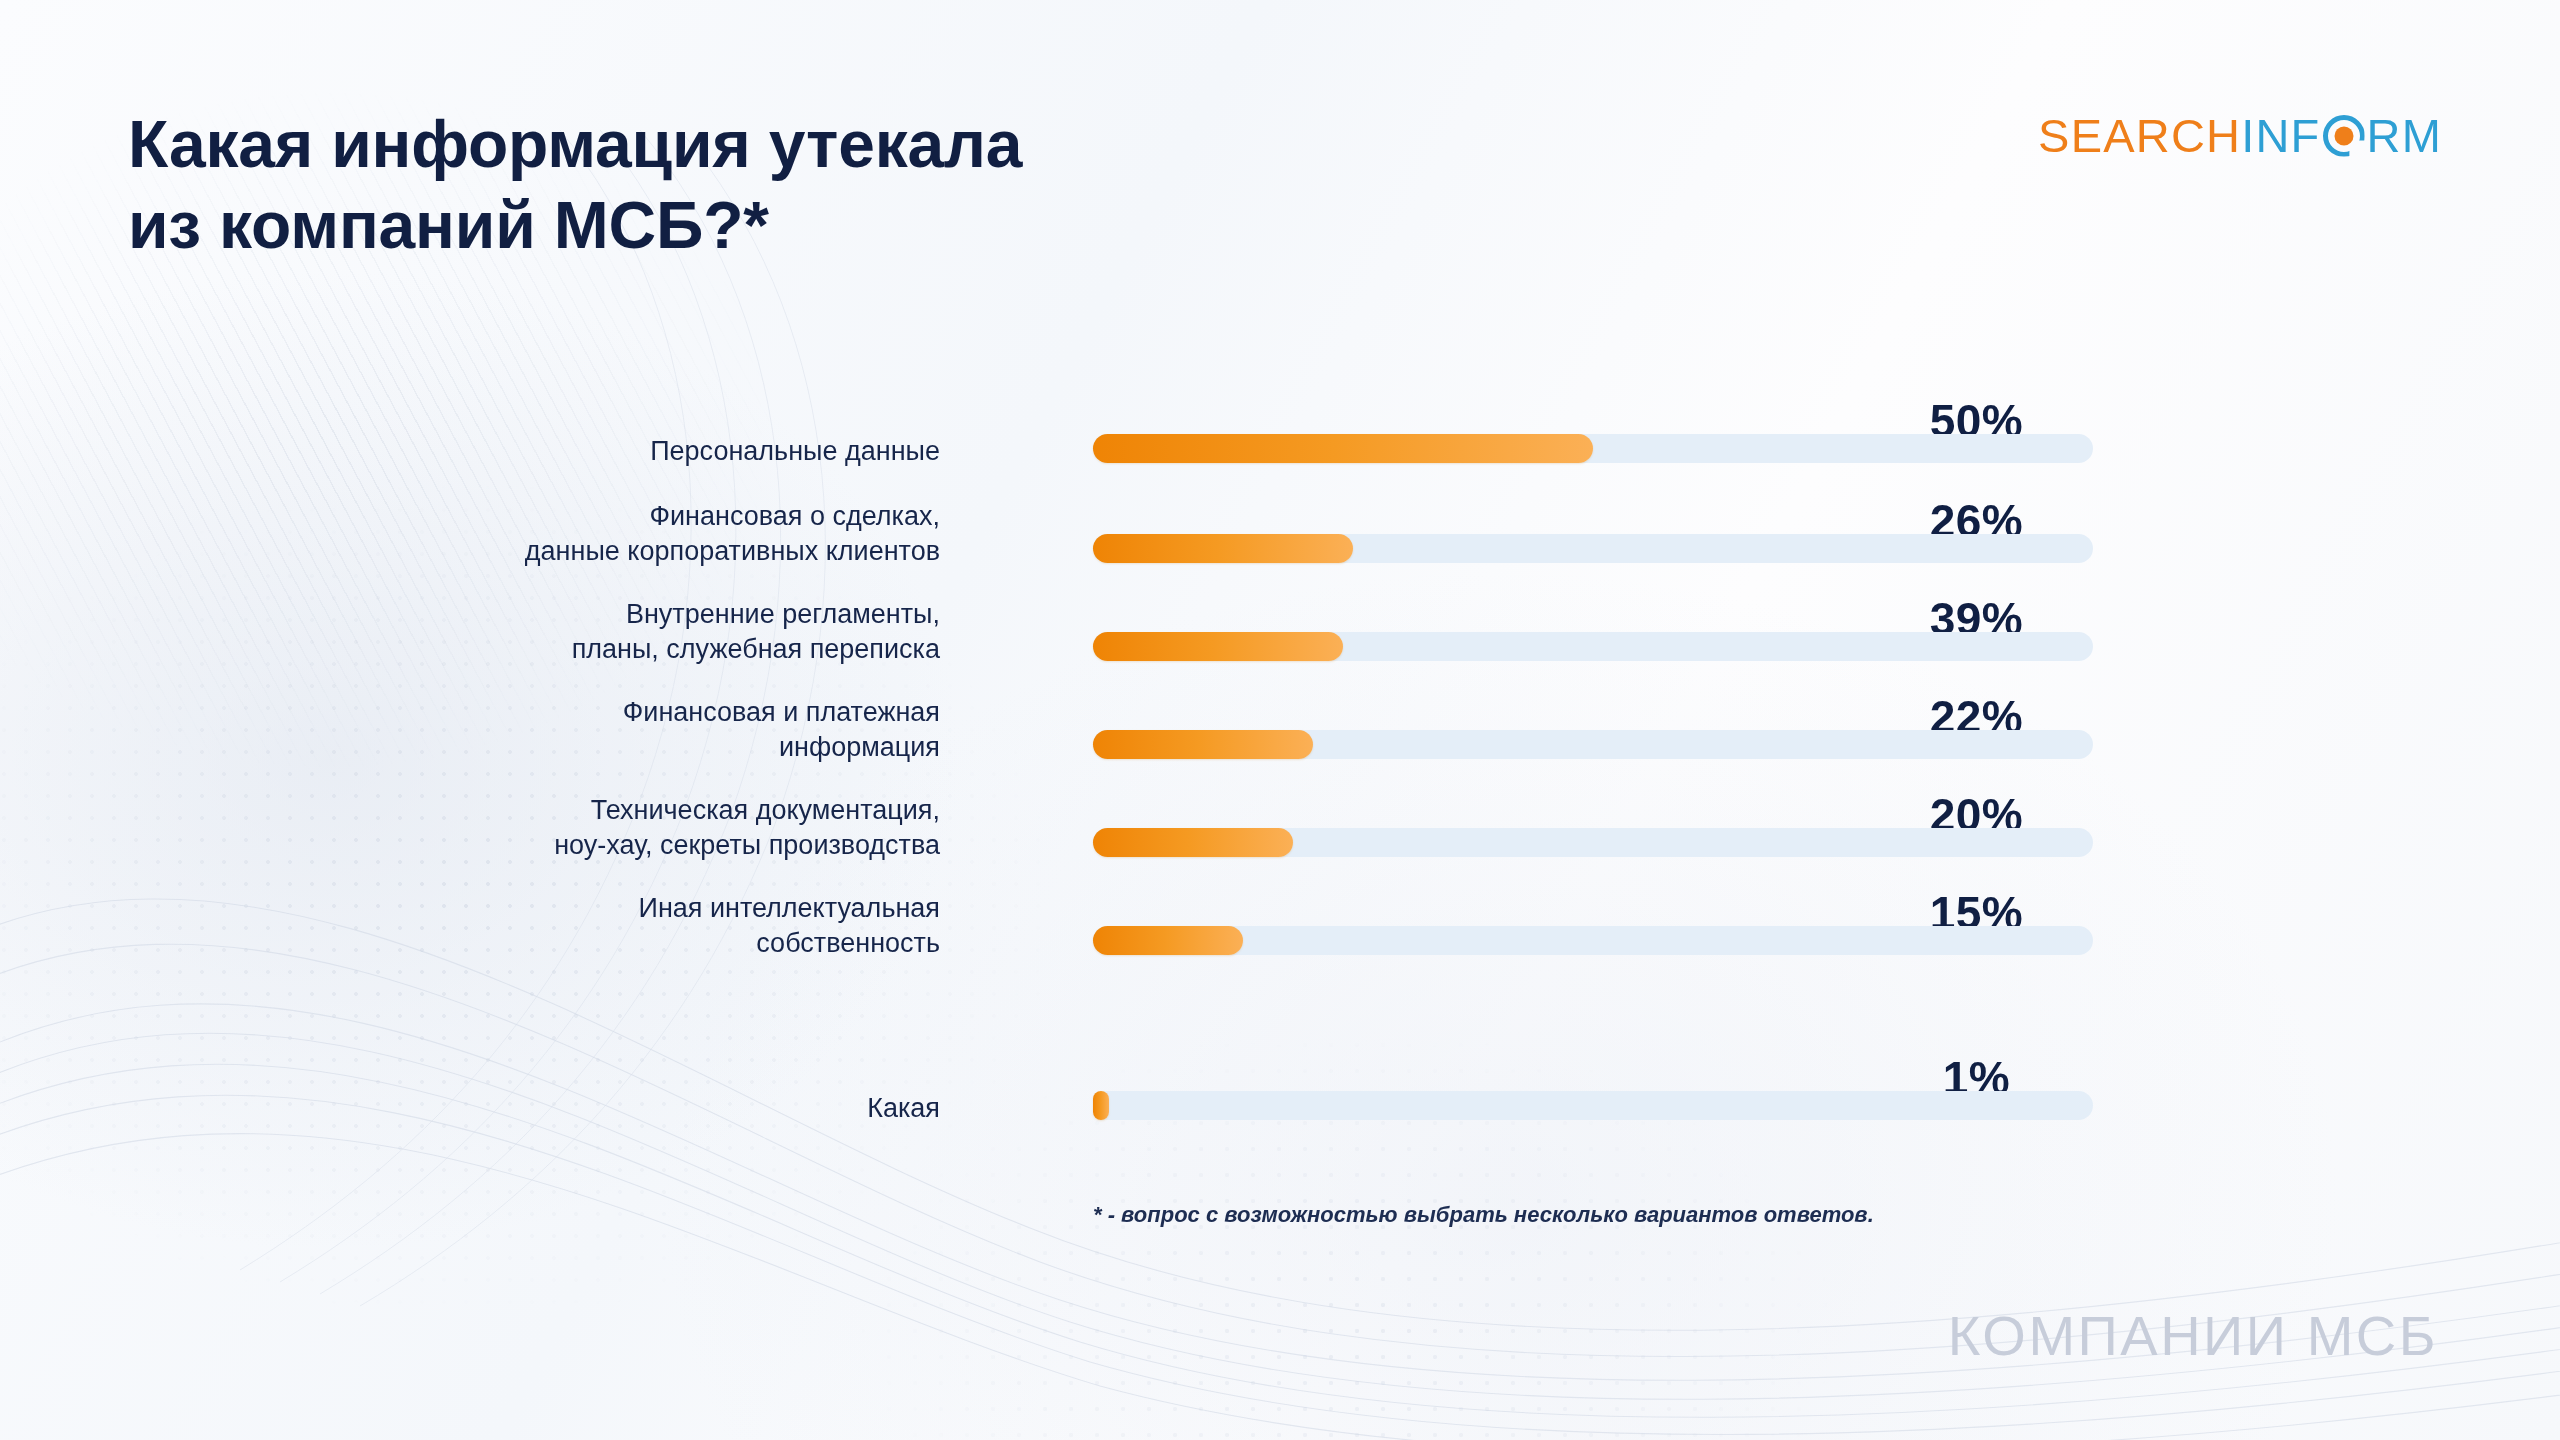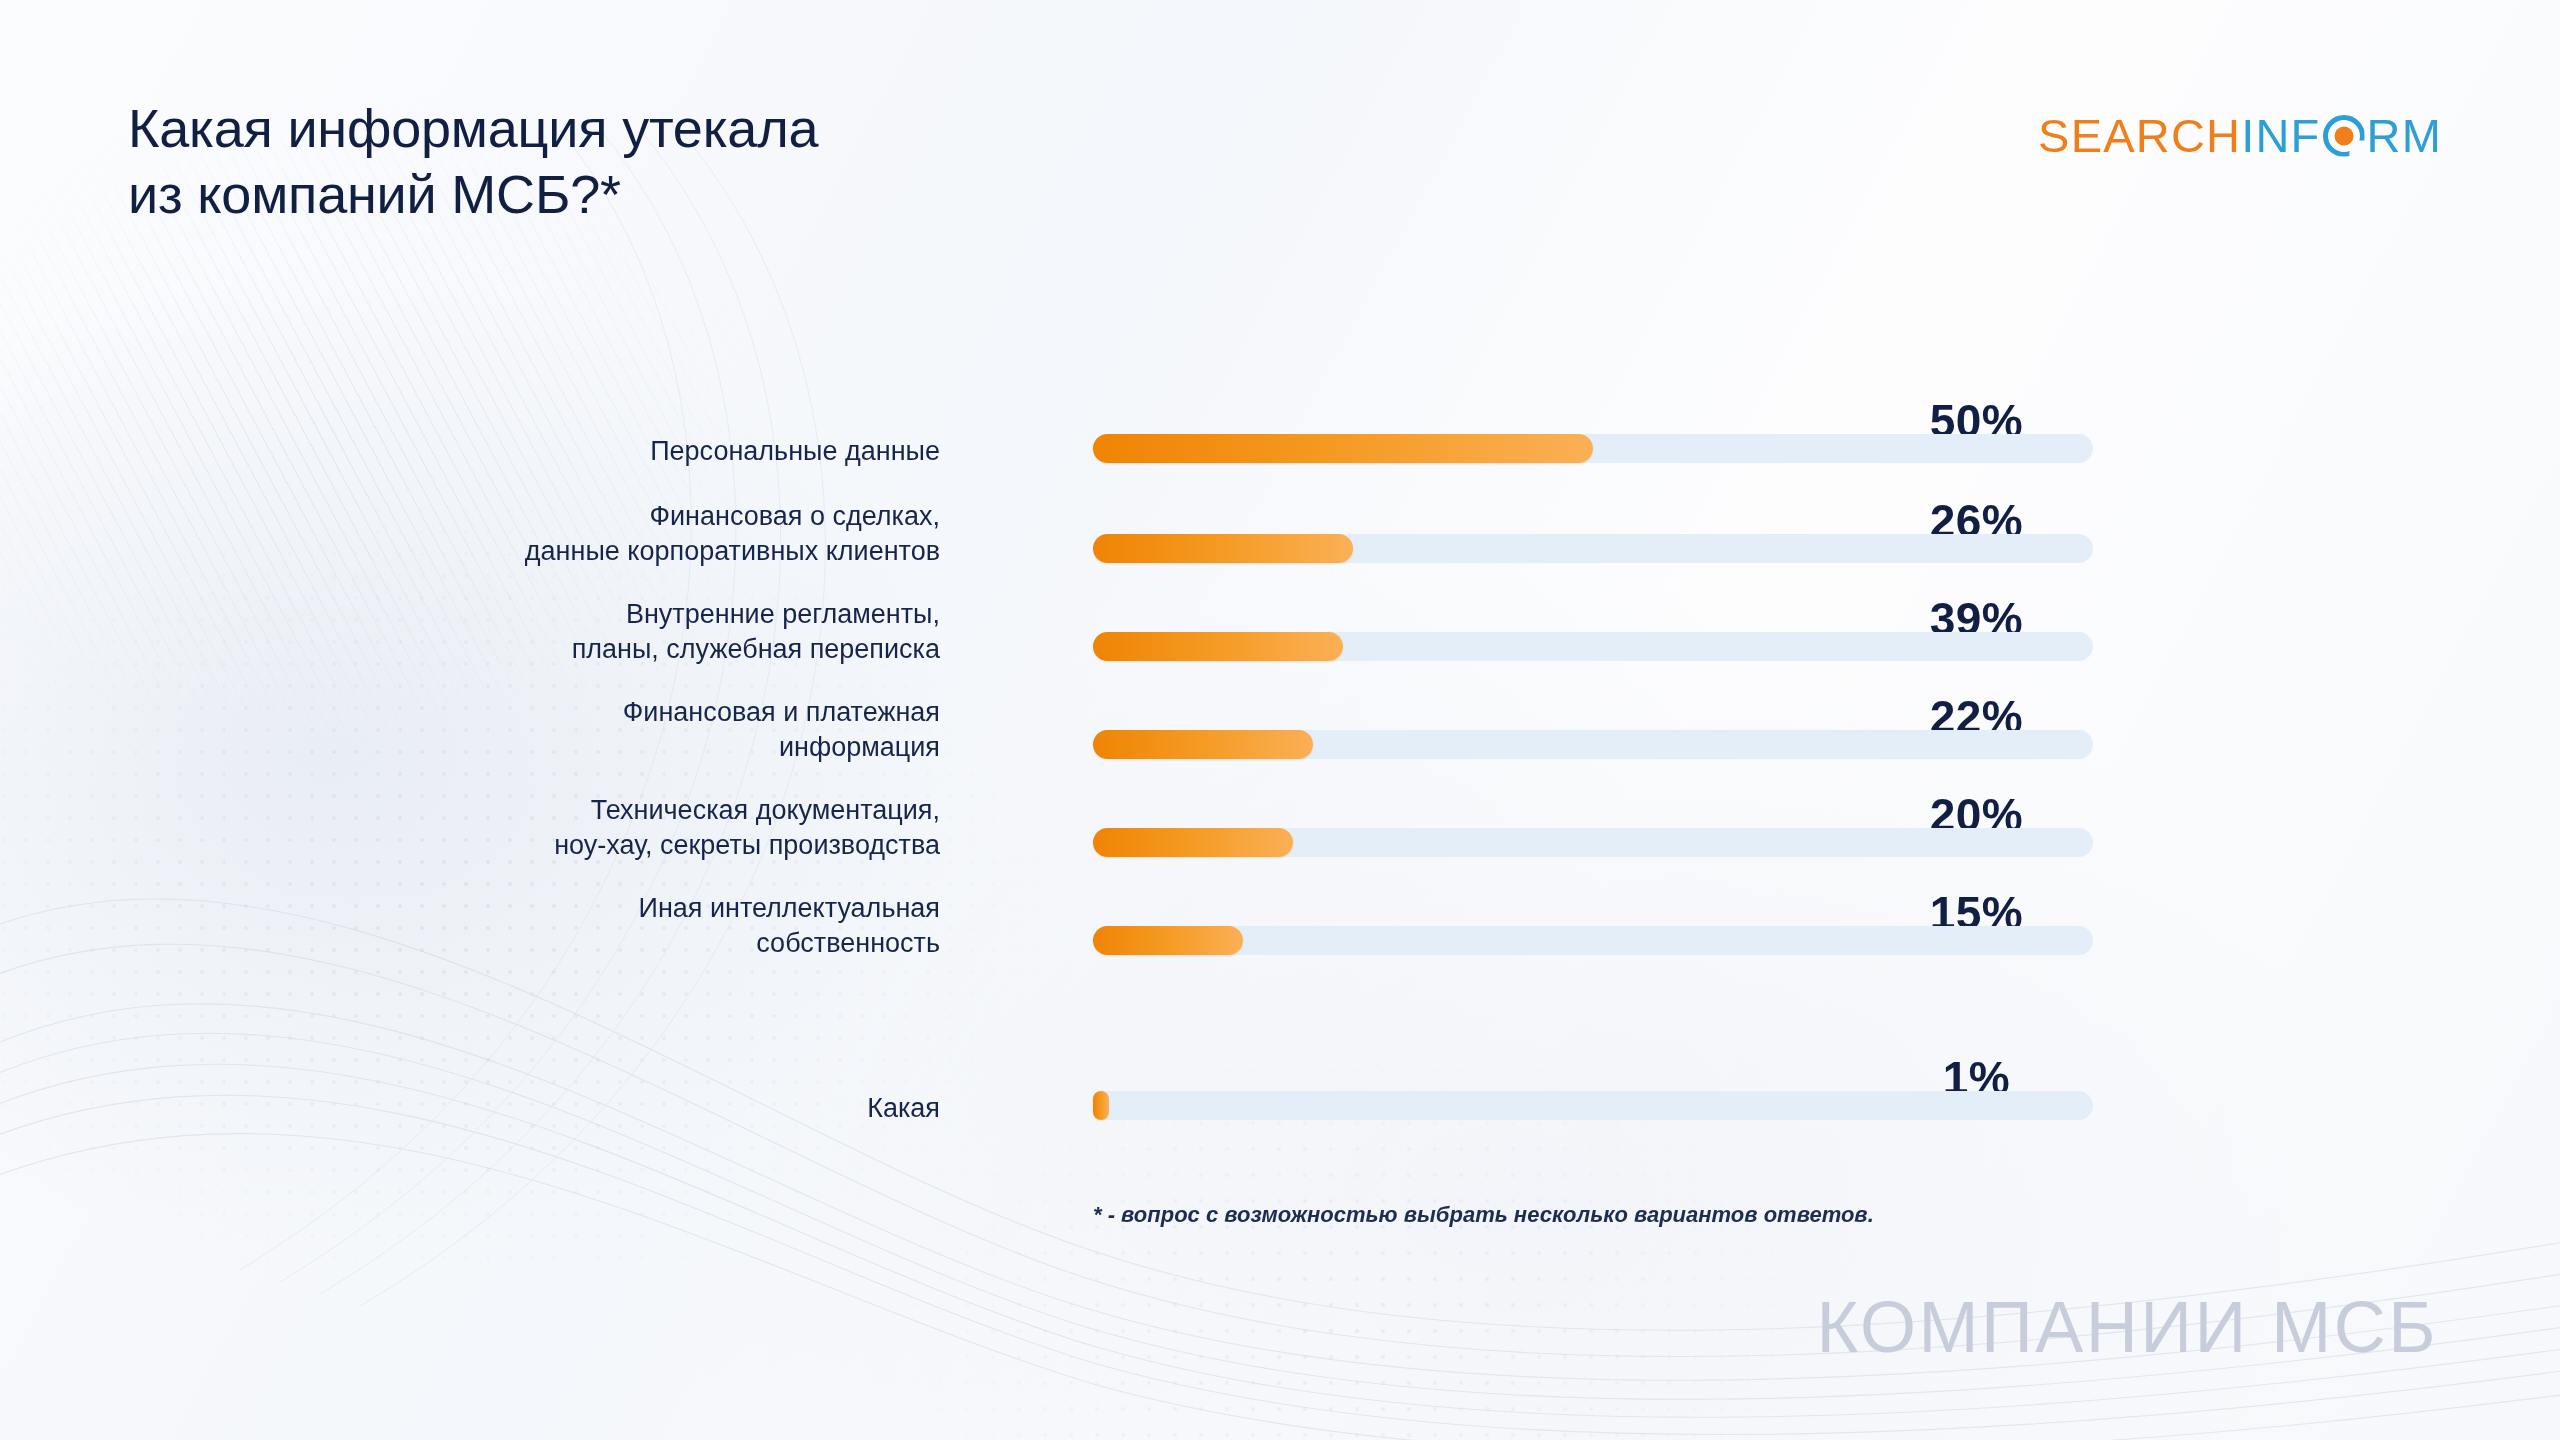--- a/index.html
+++ b/index.html
@@ -39,22 +39,22 @@
   .tex-hatch{
     background-image:repeating-linear-gradient(62deg, rgba(168,180,200,.22) 0px, rgba(168,180,200,.22) 1.4px, rgba(0,0,0,0) 1.4px, rgba(0,0,0,0) 13px);
     -webkit-mask-image:radial-gradient(ellipse 560px 430px at 330px 430px,#000 0%,rgba(0,0,0,.5) 48%,rgba(0,0,0,0) 80%);
             mask-image:radial-gradient(ellipse 560px 430px at 330px 430px,#000 0%,rgba(0,0,0,.5) 48%,rgba(0,0,0,0) 80%);
     opacity:.85;
   }
   .tex-waves{position:absolute;inset:0;pointer-events:none;opacity:.9;}
 
   
   #title{
-    position:absolute;left:128px;top:96px;width:1100px;
-    font-size:54px;line-height:1.22;font-weight:normal;
+    position:absolute;left:128px;top:104px;width:1100px;
+    font-size:66px;line-height:1.22;font-weight:bold;
     color:#111f42;letter-spacing:-.2px;white-space:pre-line;
   }
   #logo{
     position:absolute;right:118px;top:108px;
     font-size:47px;font-weight:normal;letter-spacing:1.2px;
     white-space:nowrap;display:flex;align-items:center;
   }
   #logo .s-orange{color:#ef7f1a;}
   #logo .s-blue{color:#2e9fd4;}
   .logo-o{
@@ -95,21 +95,21 @@
   }
 
   
   #footnote{
     position:absolute;left:1093px;top:1202px;
     font-size:22px;font-style:italic;font-weight:bold;color:#1d2d52;
     white-space:nowrap;
   }
   #watermark{
     position:absolute;right:122px;bottom:72px;
-    font-size:72px;color:#c7cdda;letter-spacing:2.5px;white-space:nowrap;
+    font-size:56px;color:#c7cdda;letter-spacing:2.5px;white-space:nowrap;
   }
 </style>
 </head>
 <body>
 
 <div id="stage">
 
   <div class="tex tex-hatch"></div>
   <div class="tex tex-dots"></div>
   <div class="tex tex-dots2"></div>

